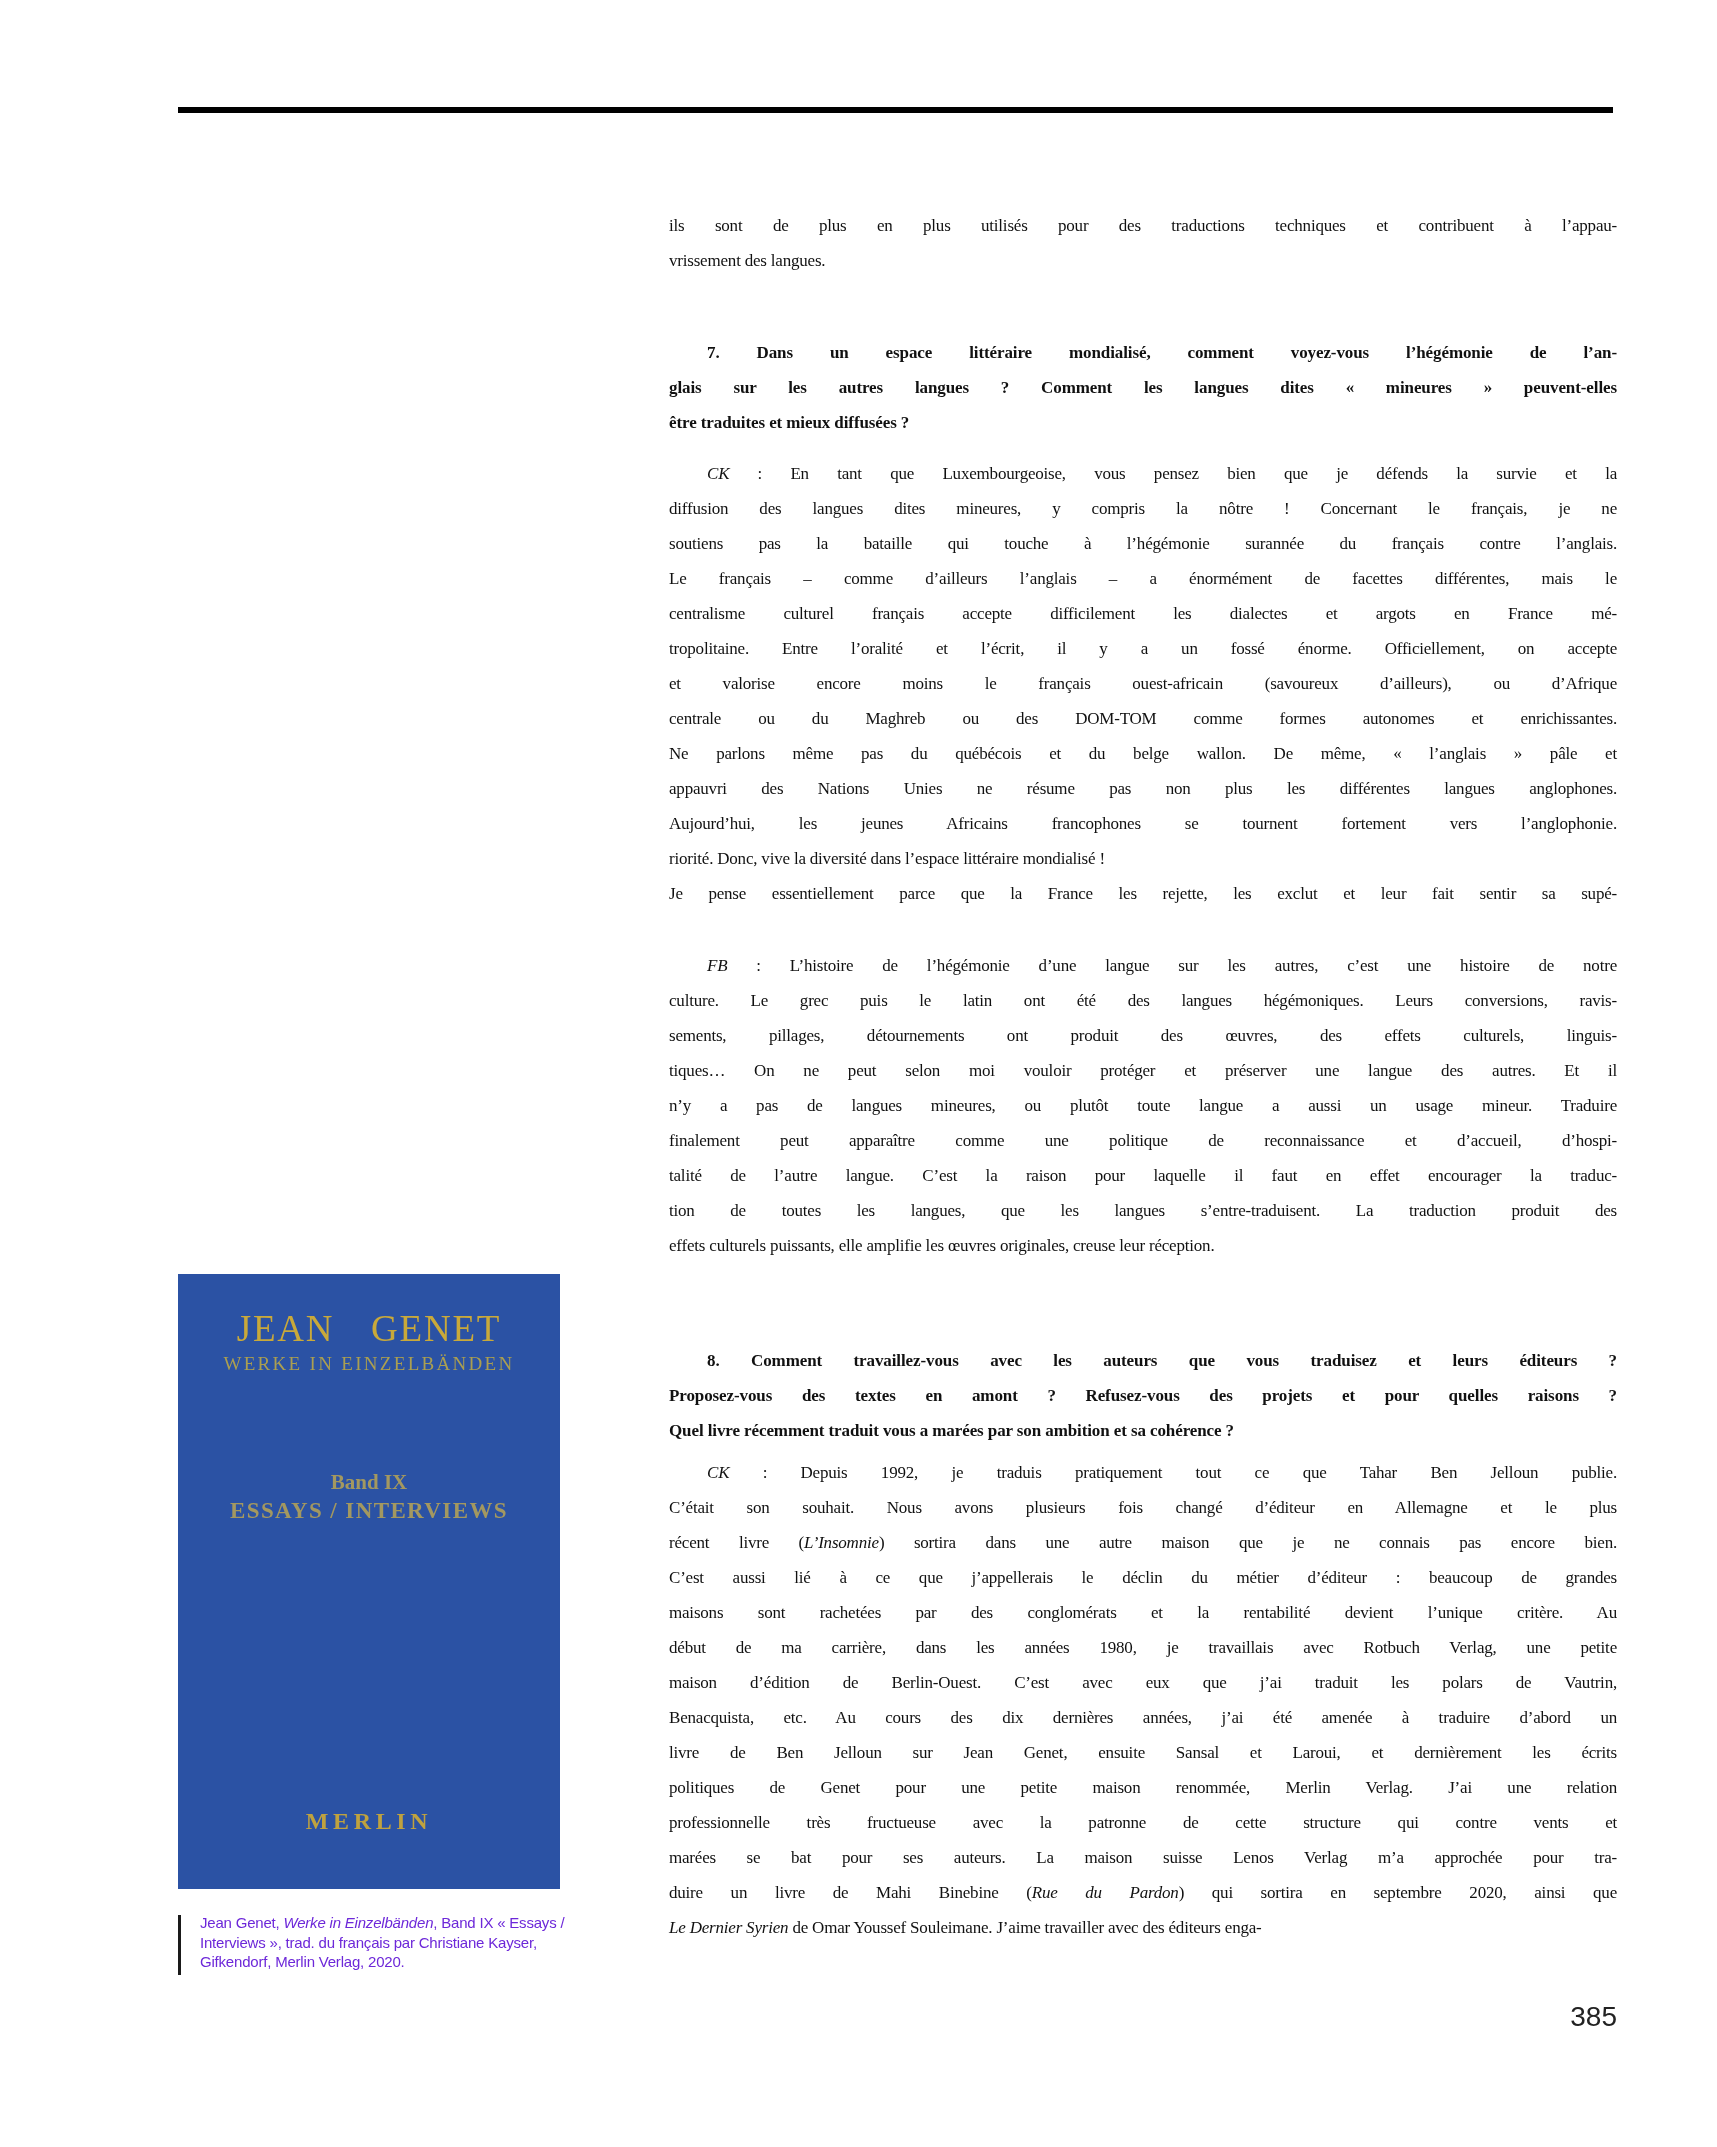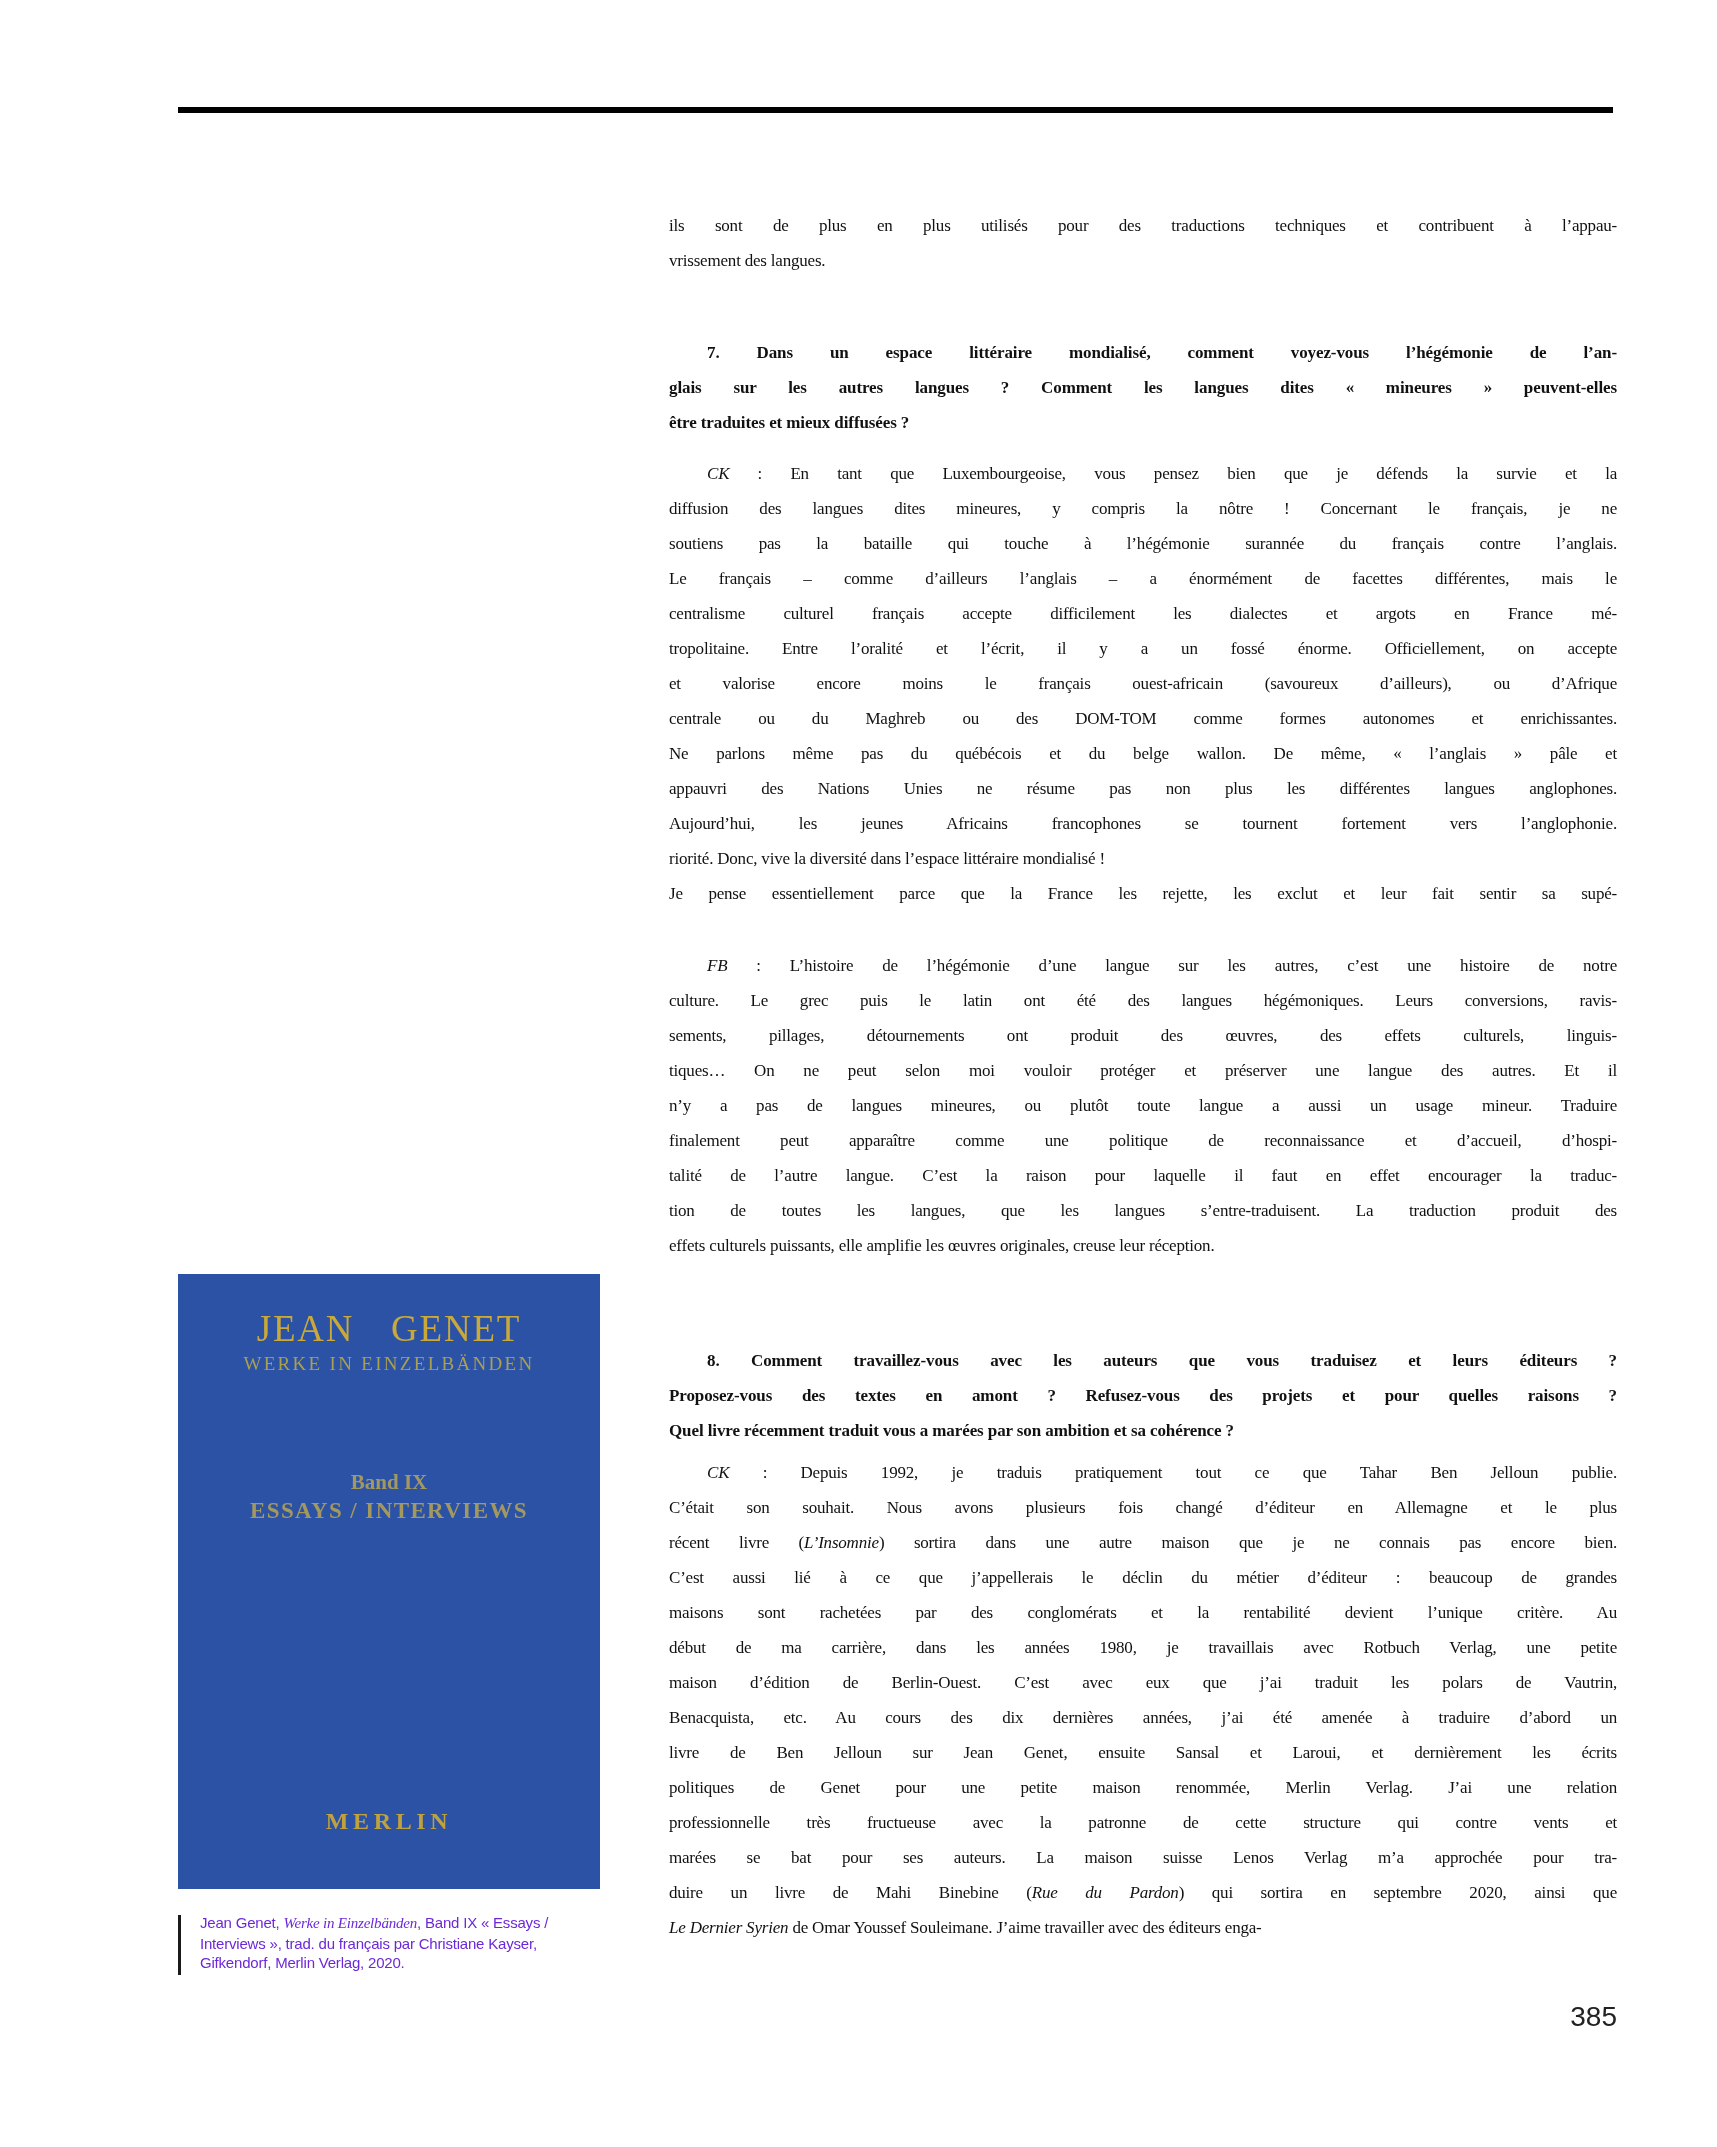--- a/index.html
+++ b/index.html
@@ -36,27 +36,27 @@
     height: 35px;
     overflow: visible;
   }
   #article .line.last { text-align-last: left; }
   #article .line.indent { padding-left: 38px; }
   #article .block:nth-child(2) { margin-top: 57px; }
   #article .block:nth-child(3) { margin-top: 16.4px; }
   #article .block:nth-child(4) { margin-top: 37px; }
   #article .block:nth-child(5) { margin-top: 80px; }
   #article .block:nth-child(6) { margin-top: 7px; }
-  .it { font-style: italic; font-family: Liberation Serif, serif; }
+  .it { font-style: italic; }
 
   
   #book-cover {
     position: absolute;
     left: 178px; top: 1274px;
-    width: 422px; height: 615px;
+    width: 382px; height: 615px;
     background: var(--cover-bg, #2b52a4);
     font-family: "Liberation Serif", "DejaVu Serif", serif;
   }
   #book-cover .cline { position: absolute; left: 0; width: 100%; text-align: center; }
   #cover-title {
     top: 33px;
     font-size: 37px;
     letter-spacing: 1.8px;
     word-spacing: 25.6px;
     color: var(--cover-title, #c9a93a);

